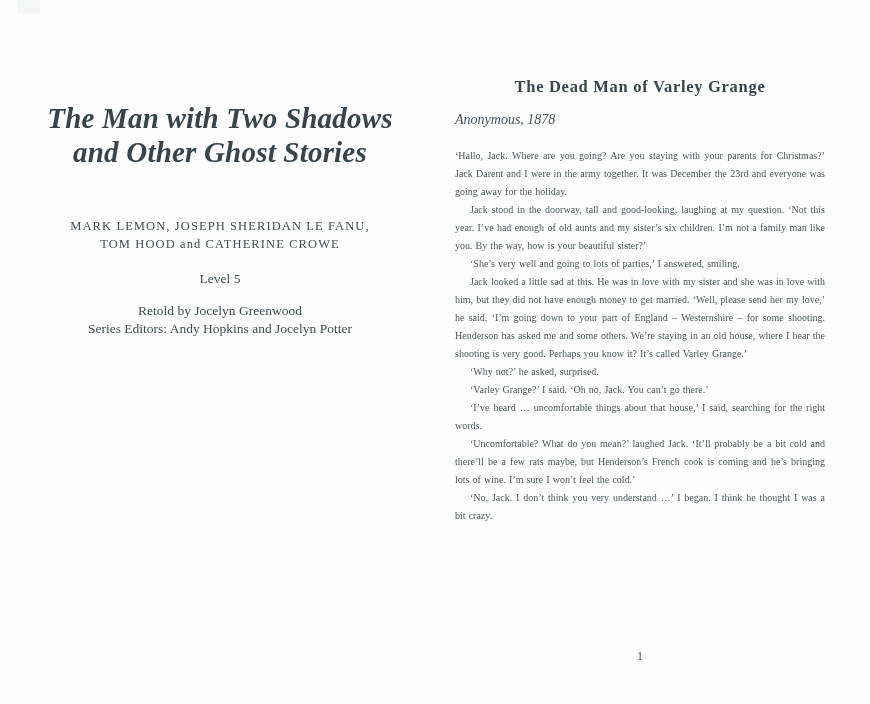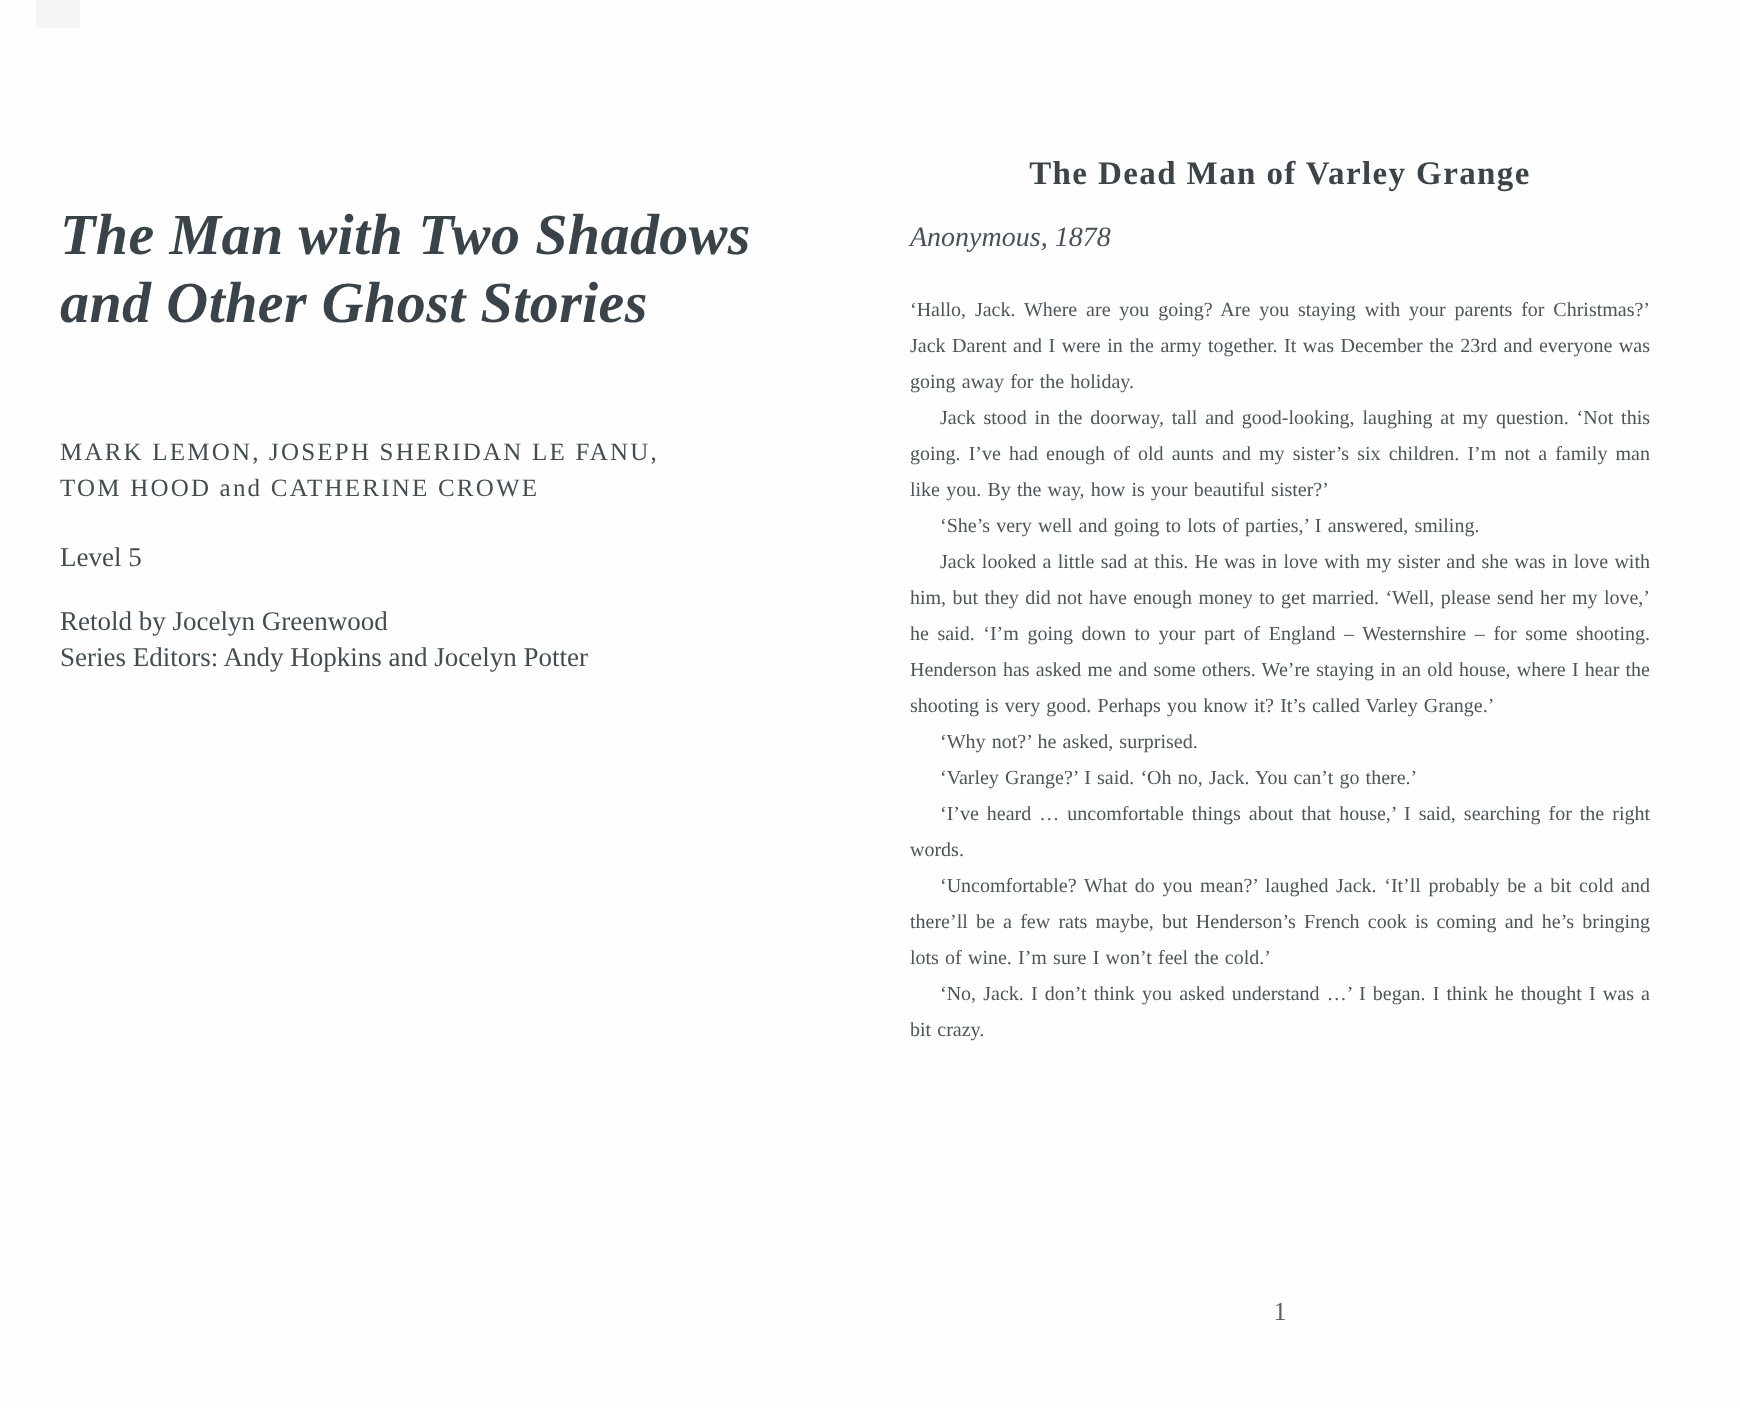--- a/index.html
+++ b/index.html
@@ -24,20 +24,21 @@
     height: 14px;
     background: #f4f5f5;
   }
   
   .left-page {
     position: absolute;
     left: 30px;
     top: 0;
     width: 380px;
     height: 704px;
+    text-align: center;
   }
   .book-title {
     position: absolute;
     top: 101px;
     left: 0;
     width: 100%;
     font-style: italic;
     font-weight: bold;
     font-size: 29px;
     line-height: 34px;
@@ -148,25 +149,25 @@
       <div>Retold by Jocelyn Greenwood</div>
       <div>Series Editors: Andy Hopkins and Jocelyn Potter</div>
     </div>
   </div>
 
   <div class="right-page">
     <div class="story-title">The Dead Man of Varley Grange</div>
     <div class="story-byline">Anonymous, 1878</div>
     <div class="story-body">
       <p class="no-indent">‘Hallo, Jack. Where are you going? Are you staying with your parents for Christmas?’ Jack Darent and I were in the army together. It was December the 23rd and everyone was going away for the holiday.</p>
-      <p>Jack stood in the doorway, tall and good-looking, laughing at my question. ‘Not this going. I’ve had enough of old aunts and my sister’s six children. I’m not a family man like you. By the way, how is your beautiful sister?’</p>
+      <p>Jack stood in the doorway, tall and good-looking, laughing at my question. ‘Not this year. I’ve had enough of old aunts and my sister’s six children. I’m not a family man like you. By the way, how is your beautiful sister?’</p>
       <p>‘She’s very well and going to lots of parties,’ I answered, smiling.</p>
       <p>Jack looked a little sad at this. He was in love with my sister and she was in love with him, but they did not have enough money to get married. ‘Well, please send her my love,’ he said. ‘I’m going down to your part of England – Westernshire – for some shooting. Henderson has asked me and some others. We’re staying in an old house, where I hear the shooting is very good. Perhaps you know it? It’s called Varley Grange.’</p>
       <p>‘Why not?’ he asked, surprised.</p>
       <p>‘Varley Grange?’ I said. ‘Oh no, Jack. You can’t go there.’</p>
       <p>‘I’ve heard … uncomfortable things about that house,’ I said, searching for the right words.</p>
       <p>‘Uncomfortable? What do you mean?’ laughed Jack. ‘It’ll probably be a bit cold and there’ll be a few rats maybe, but Henderson’s French cook is coming and he’s bringing lots of wine. I’m sure I won’t feel the cold.’</p>
-      <p>‘No, Jack. I don’t think you asked understand …’ I began. I think he thought I was a bit crazy.</p>
+      <p>‘No, Jack. I don’t think you very understand …’ I began. I think he thought I was a bit crazy.</p>
     </div>
     <div class="page-number">1</div>
   </div>
 
 </div>
 
 </body></html>

